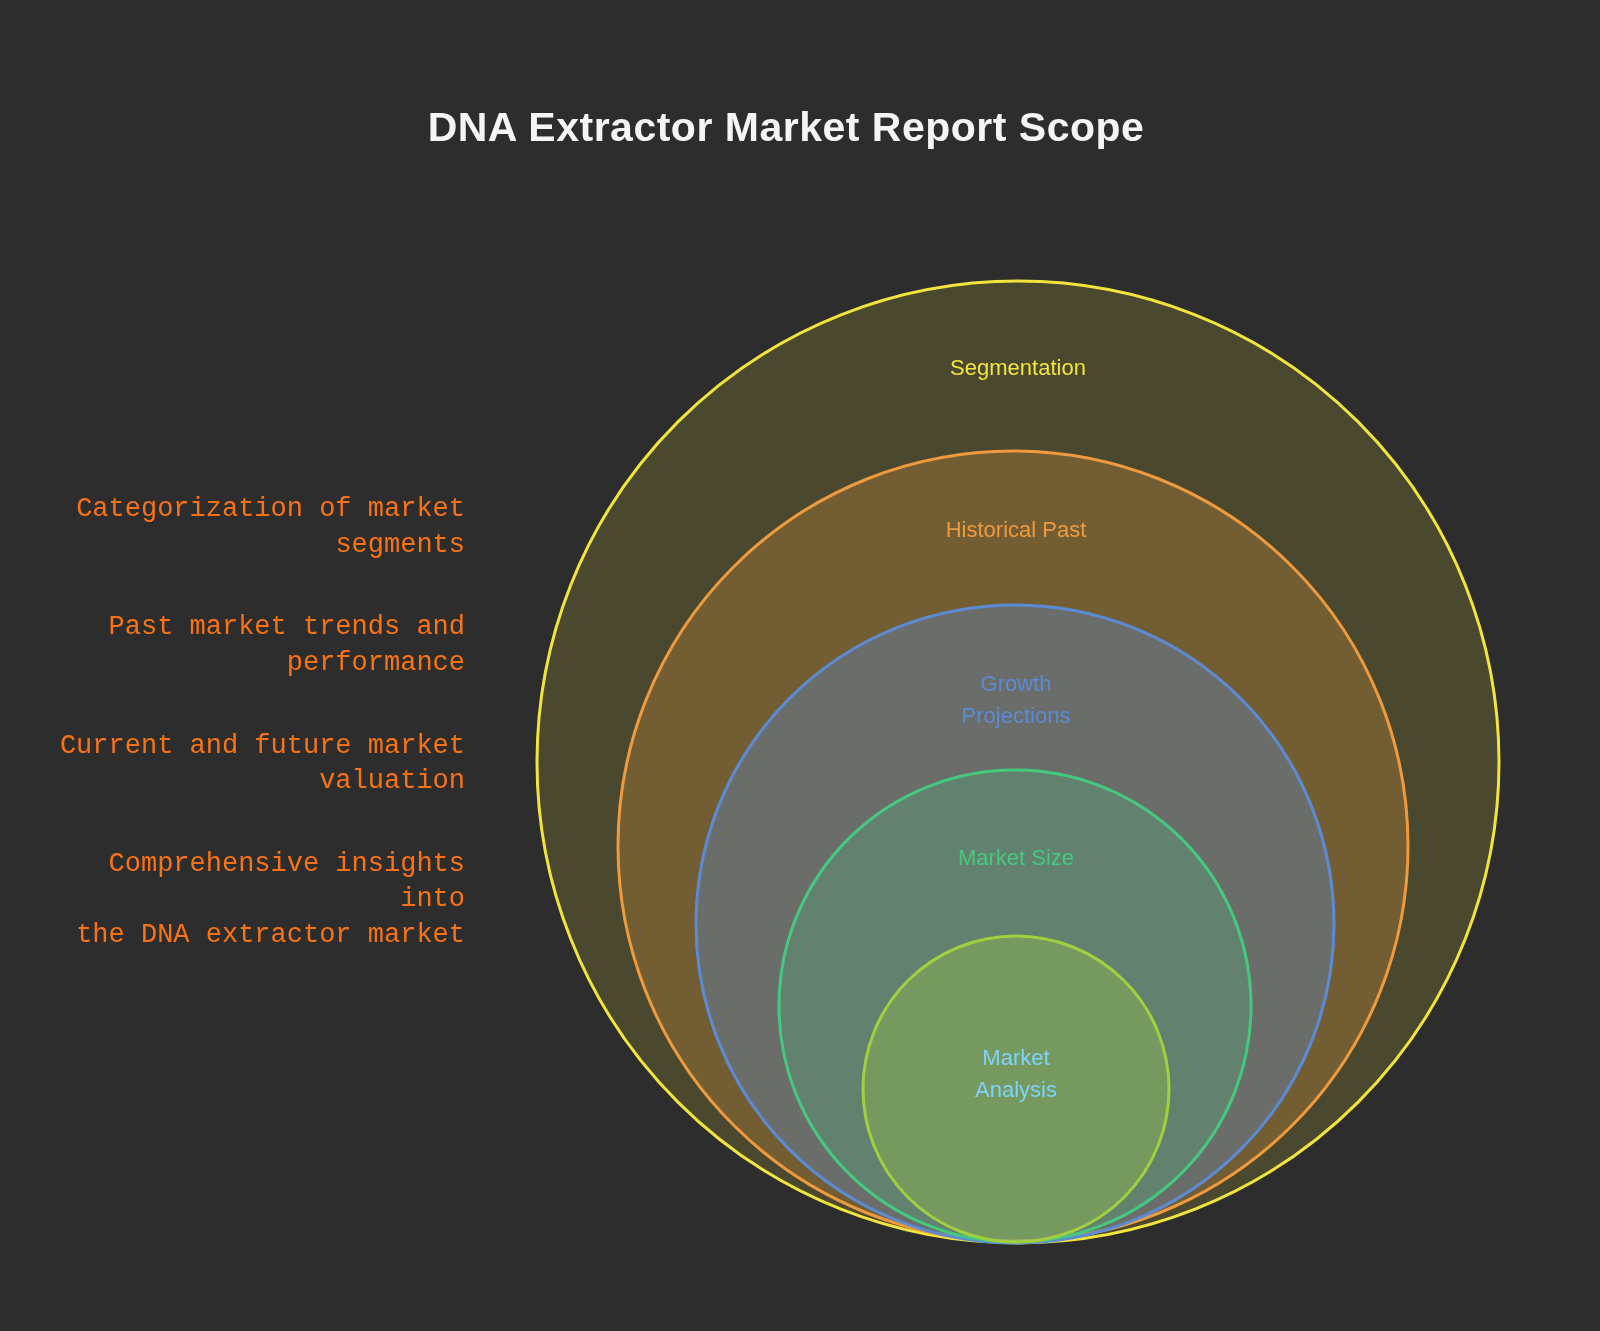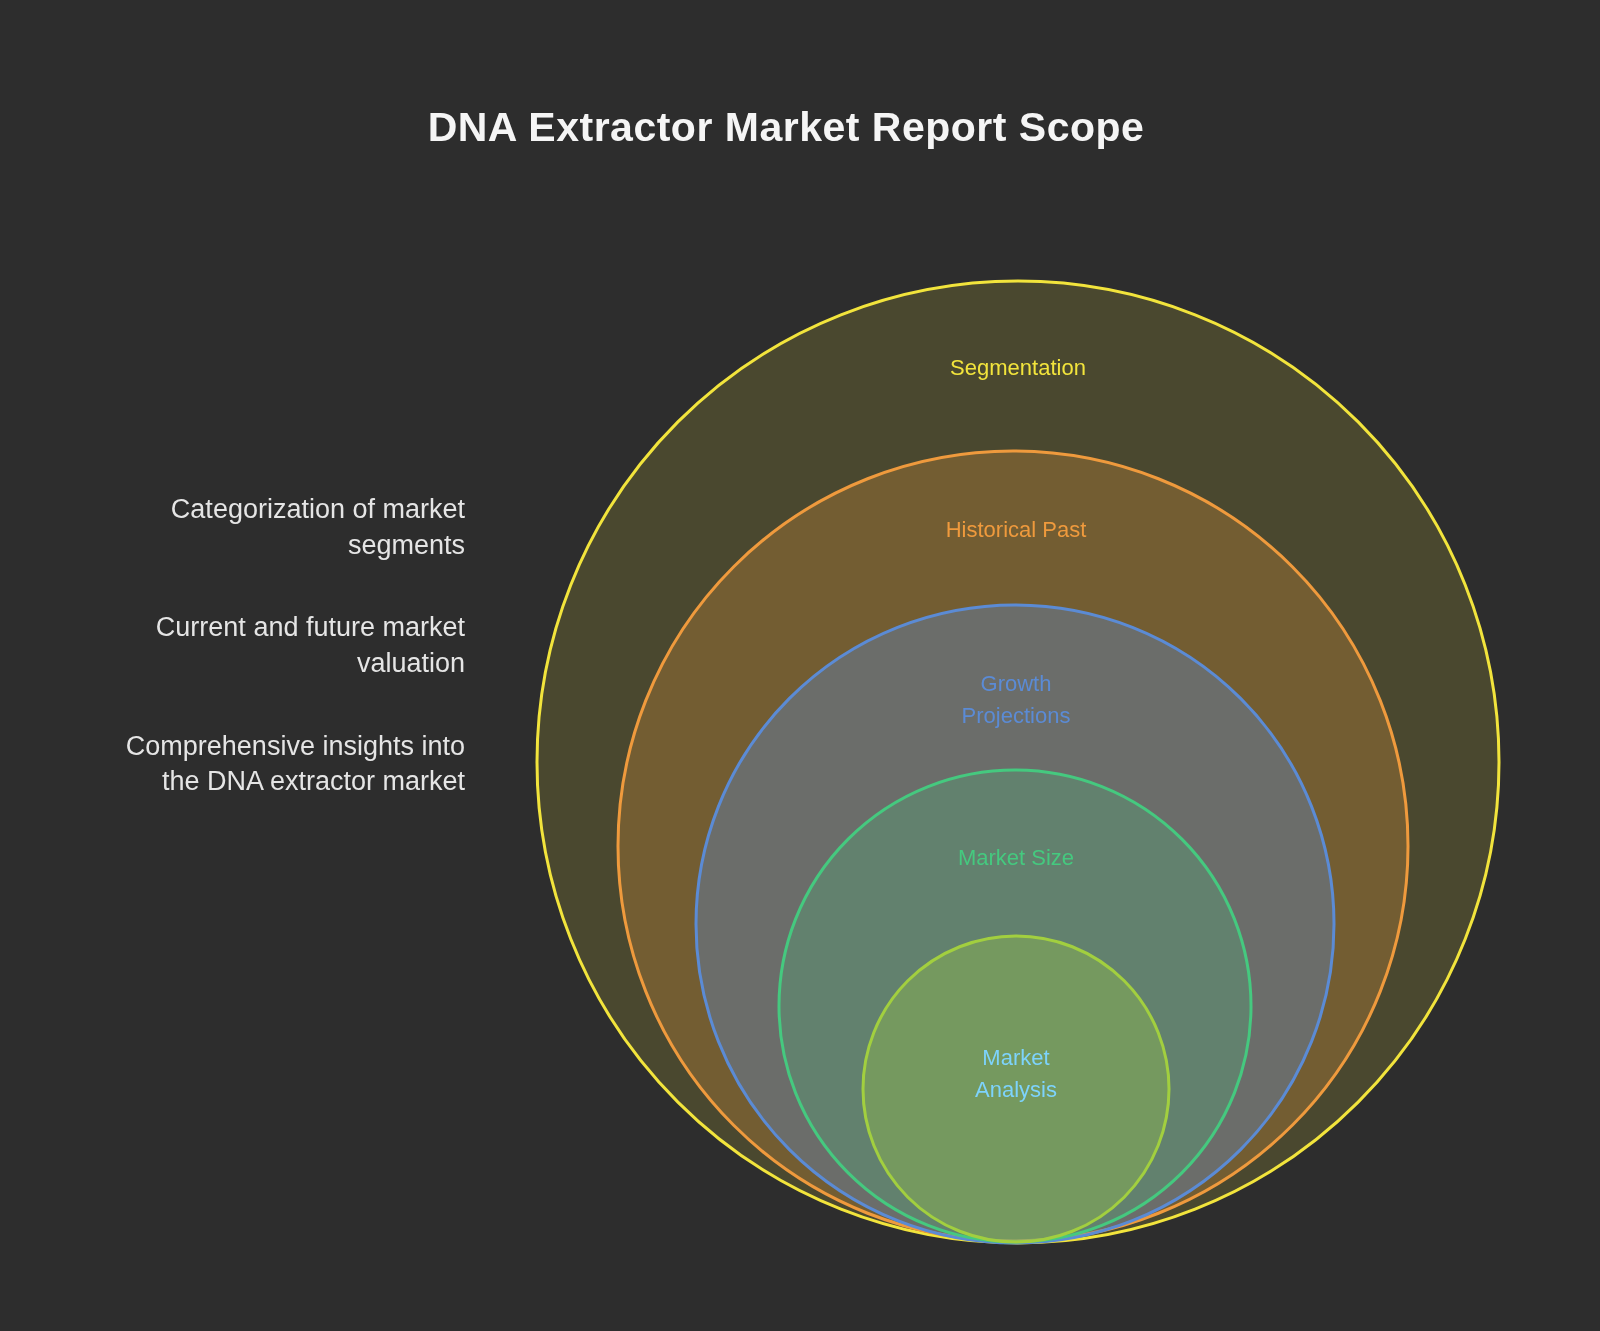--- a/index.html
+++ b/index.html
@@ -43,24 +43,25 @@
     position: absolute;
     top: 492px;
     left: 55px;
     width: 410px;
     display: flex;
     flex-direction: column;
     gap: 47px;
   }
   #annotations .annotation {
     text-align: right;
-    color: #e5e5e5;
+    color: #f97316;
     font-size: 27px;
     line-height: 1.32;
     white-space: pre-line;
+    font-family: Liberation Mono, monospace;
   }
 </style>
 </head>
 <body>
 
 <div class="page-title">DNA Extractor Market Report Scope</div>
 
 <svg id="venn-svg" width="1600" height="1331" viewBox="0 0 1600 1331">
     <circle cx="1018" cy="762" r="481" stroke="#f2e43c" fill="rgba(240,228,60,0.15)" stroke-width="3"></circle>
     <circle cx="1013" cy="846" r="395" stroke="#ef9a3d" fill="rgba(239,154,61,0.25)" stroke-width="3"></circle>
@@ -75,17 +76,19 @@
     <div class="circle-label" style="left: 1016px; top: 656px; color: rgb(91, 139, 213); margin-top: 12px;">Growth
 Projections</div>
     <div class="circle-label" style="left: 1016px; top: 842px; color: rgb(69, 201, 127);">Market Size</div>
     <div class="circle-label" style="left: 1016px; top: 1042px; color: #7dd3fc;">Market
 Analysis</div>
   </div>
 
 <div id="annotations">
     <div class="annotation">Categorization of market
 segments</div>
+    <div class="annotation">Past market trends and
+performance</div>
     <div class="annotation">Current and future market
 valuation</div>
     <div class="annotation">Comprehensive insights into
 the DNA extractor market</div>
   </div>
 
 </body></html>

